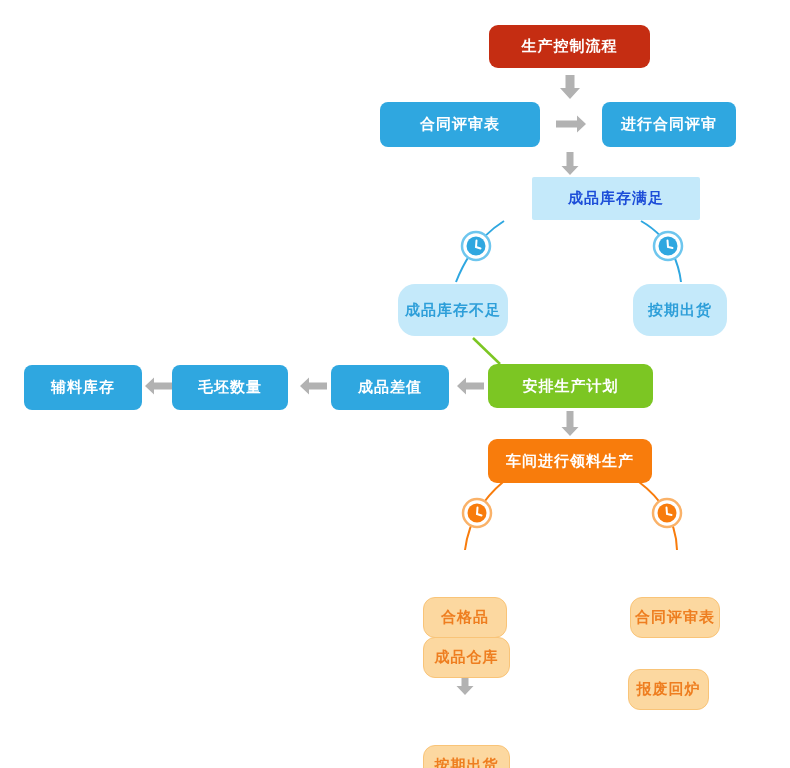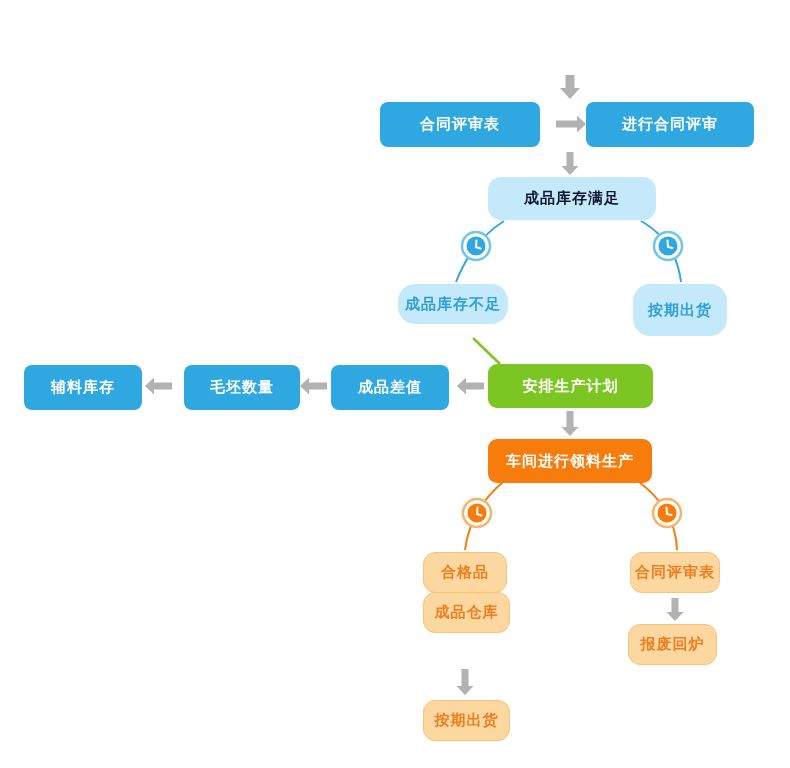--- a/index.html
+++ b/index.html
@@ -15,23 +15,23 @@
     position:absolute;
     display:flex;align-items:center;justify-content:center;
     font-size:15px;font-weight:bold;letter-spacing:1px;
     box-sizing:border-box;white-space:nowrap;
     cursor:default;
   }
   .n-red{background:#c52d12;color:#ffffff;border-radius:9px;}
   .n-blue{background:#2fa7e0;color:#ffffff;border-radius:8px;}
   .n-green{background:#7cc623;color:#ffffff;border-radius:9px;}
   .n-orange{background:#f87c0c;color:#ffffff;border-radius:9px;text-align:center;}
-  .n-lightblue{background:#c4e9fa;color:#0f172a;border-radius:13px;}
+  .n-lightblue{background:#c4e9fa;color:#1d4ed8;border-radius:2px;margin-left:44px;}
   .n-lightblue-big{background:#c4e9fa;color:#2e9fd9;border-radius:17px;}
-  .n-lightorange{background:#fcd8a0;color:#ee7e20;border-radius:12px;border:1px solid #f9c478;}
+  .n-lightorange{background:#fcd8a0;color:#ee7e20;border-radius:12px;border:1px solid #f9c478;margin-top:45px;}
 </style>
 </head>
 <body>
 
 <div class="canvas">
 
   <svg class="connectors" viewBox="0 0 790 768" xmlns="http://www.w3.org/2000/svg">
 
     <path d="M 504 221 Q 472 241 456 282" fill="none" stroke="#2fa7e0" stroke-width="2"></path>
     <path d="M 641 221 Q 676 241 681 282" fill="none" stroke="#2fa7e0" stroke-width="2"></path>
@@ -68,44 +68,45 @@
       <circle r="9.5" fill="#f87c0c"></circle>
       <path d="M 0.5 -5.5 L 0 1 L 4.5 2.5" fill="none" stroke="#ffffff" stroke-width="2" stroke-linecap="round"></path>
     </g>
     <g transform="translate(667,513)">
       <circle r="14" fill="#ffffff" stroke="#fab269" stroke-width="2.5"></circle>
       <circle r="9.5" fill="#f87c0c"></circle>
       <path d="M -0.5 -5.5 L 0 1 L 4.5 2" fill="none" stroke="#ffffff" stroke-width="2" stroke-linecap="round"></path>
     </g>
   </svg>
 
+  <div class="node n-red" style="left:489px;top:25px;width:161px;height:43px">生产控制流程</div>
 
   <div class="node n-blue" style="left:380px;top:102px;width:160px;height:45px">合同评审表</div>
 
-  <div class="node n-blue" style="left:586px;top:102px;width:168px;height:45px">进行合同评审</div>
+  <div class="node n-blue" style="left:602px;top:102px;width:134px;height:45px">进行合同评审</div>
 
   <div class="node n-lightblue" style="left:488px;top:177px;width:168px;height:43px">成品库存满足</div>
 
-  <div class="node n-lightblue-big" style="left:398px;top:284px;width:110px;height:40px">成品库存不足</div>
+  <div class="node n-lightblue-big" style="left:398px;top:284px;width:110px;height:52px">成品库存不足</div>
 
   <div class="node n-lightblue-big" style="left:633px;top:284px;width:94px;height:52px">按期出货</div>
 
   <div class="node n-blue" style="left:24px;top:365px;width:118px;height:45px">辅料库存</div>
 
-  <div class="node n-blue" style="left:184px;top:365px;width:116px;height:45px">毛坯数量</div>
+  <div class="node n-blue" style="left:172px;top:365px;width:116px;height:45px">毛坯数量</div>
 
   <div class="node n-green" style="left:488px;top:364px;width:165px;height:44px">安排生产计划</div>
 
   <div class="node n-blue" style="left:331px;top:365px;width:118px;height:45px">成品差值</div>
 
   <div class="node n-orange" style="left:488px;top:439px;width:164px;height:44px">车间进行领料生产</div>
 
   <div class="node n-lightorange" style="left:423px;top:552px;width:84px;height:41px">合格品</div>
 
   <div class="node n-lightorange" style="left:630px;top:552px;width:90px;height:41px">合同评审表</div>
 
   <div class="node n-lightorange" style="left:423px;top:592px;width:87px;height:41px">成品仓库</div>
 
-  <div class="node n-lightorange" style="left:628px;top:624px;width:89px;height:41px">报废回炉</div>
+  <div class="node n-lightorange" style="left:628px;top:624px;width:81px;height:41px">报废回炉</div>
 
   <div class="node n-lightorange" style="left:423px;top:700px;width:87px;height:41px">按期出货</div>
 
 </div>
 
 </body></html>

